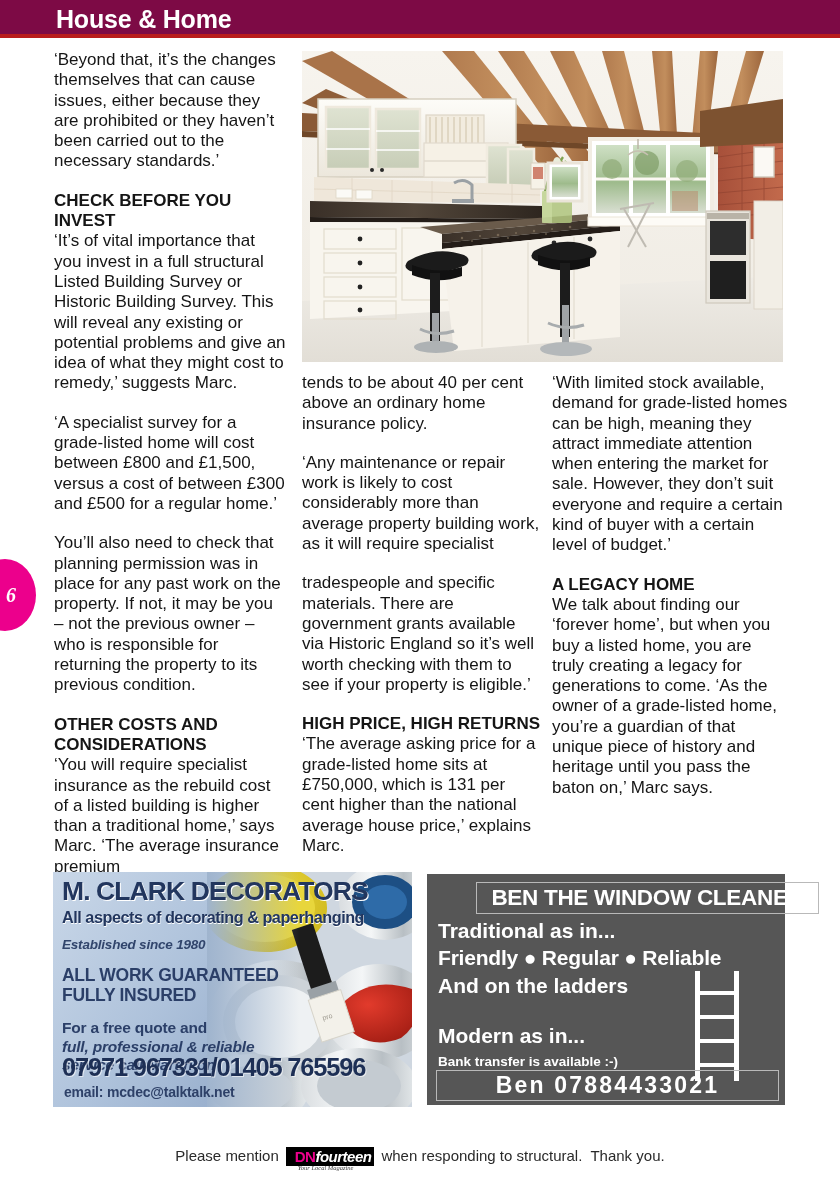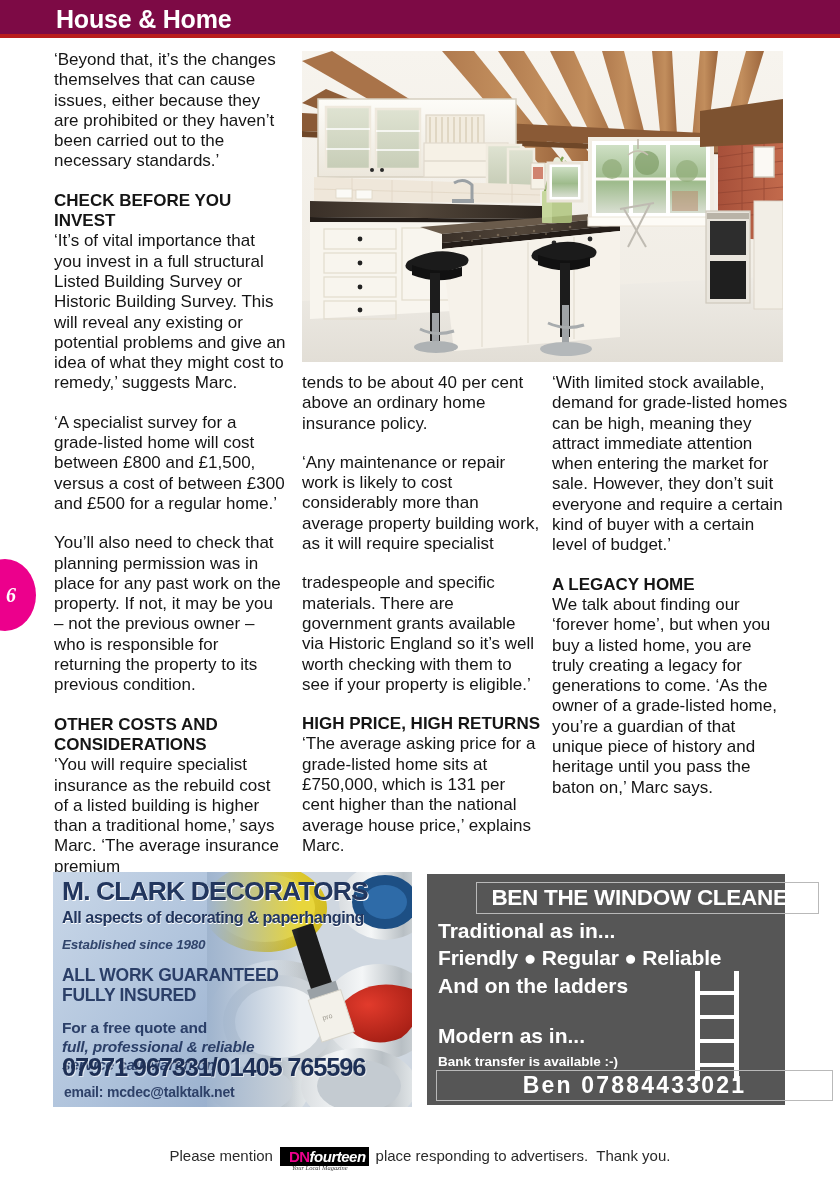--- a/index.html
+++ b/index.html
@@ -127,21 +127,21 @@
   }
   .ben-l1{top:45px;font-size:21px;}
   .ben-l2{top:72px;font-size:21px;letter-spacing:-0.2px;}
   .ben-l3{top:100px;font-size:21px;}
   .ben-l4{top:150px;font-size:21px;}
   .ben-l5{top:180px;font-size:13.5px;}
   .ben-ladder{
     position:absolute;left:266px;top:97px;width:48px;height:110px;
   }
   .ben-phone-box{
-    position:absolute;left:9px;top:196px;width:397px;height:31px;
+    position:absolute;left:9px;top:196px;width:343px;height:31px;
     border:1px solid #b9b9b9;box-sizing:border-box;
     display:flex;align-items:center;justify-content:center;
   }
   .ben-phone-box span{
     color:#ffffff;font-size:23px;font-weight:bold;letter-spacing:2.2px;
   }
 
   
   .footer{
     position:absolute;left:0;top:1146px;width:840px;
@@ -538,14 +538,14 @@
 
 <div class="footer">
   <span class="ft">Please mention</span>
   <span class="logo">
     <span class="logo-main">
       <span class="logo-dn">DN</span>
         <span class="logo-fourteen">fourteen</span>
     </span>
     <span class="logo-tag">Your Local Magazine</span>
   </span>
-  <span class="ft">place responding to advertisers.  Thank you.</span>
+  <span class="ft">when responding to structural.  Thank you.</span>
 </div>
 
 </body></html>

